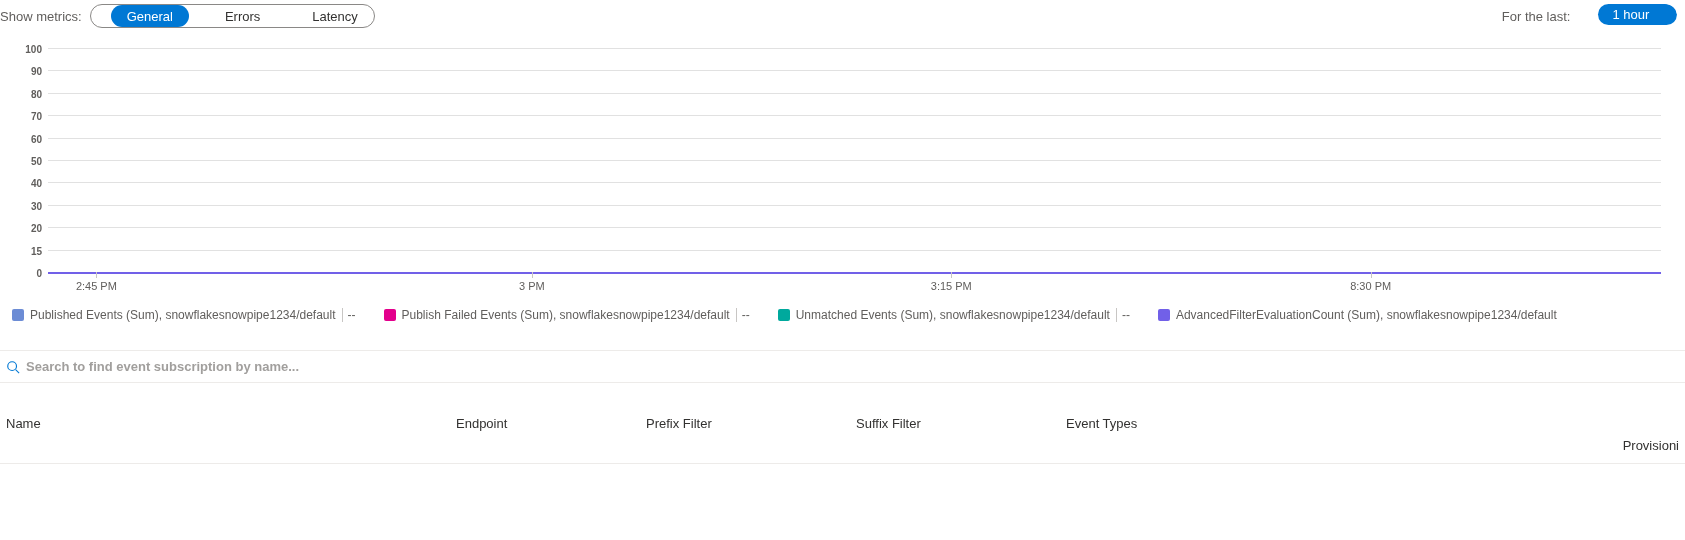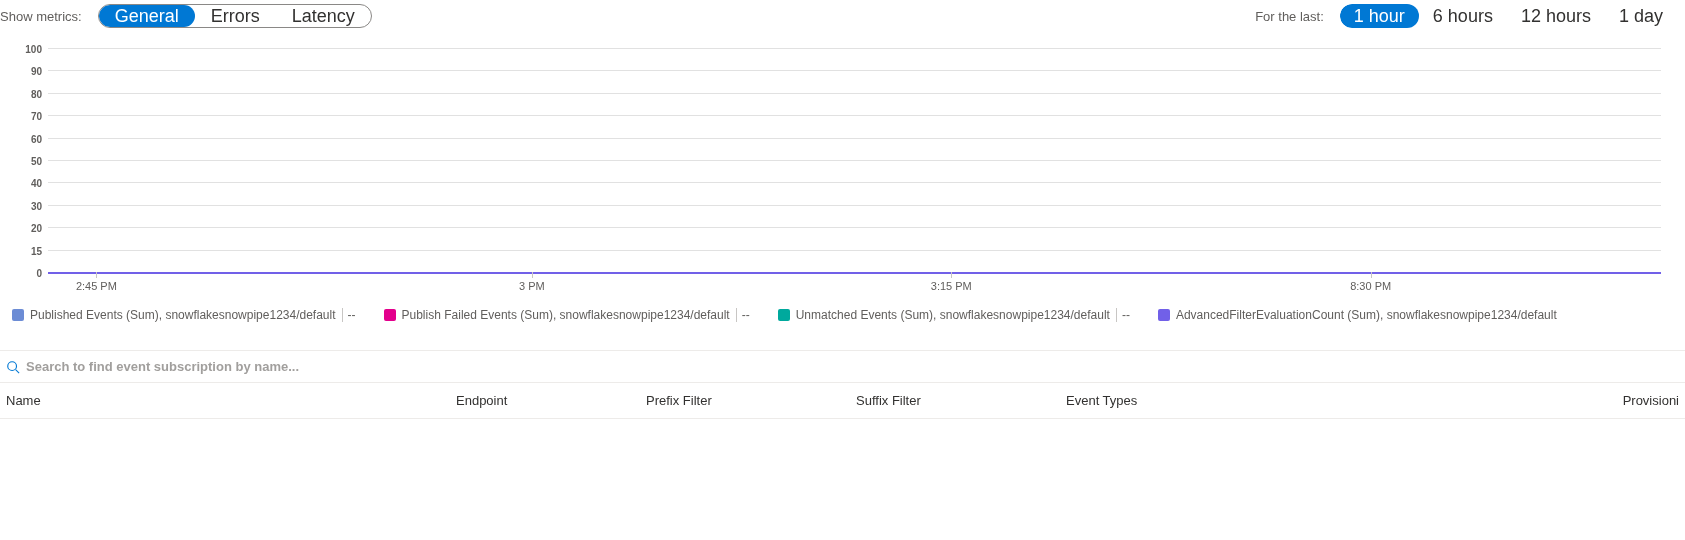--- a/index.html
+++ b/index.html
@@ -16,51 +16,53 @@
     }
     .top-bar {
       display: flex;
       justify-content: space-between;
       align-items: center;
       padding: 4px 8px 4px 0;
     }
     .metrics-group, .time-group {
       display: flex;
       align-items: center;
-      gap: 8px;
+      gap: 0;
     }
     .group-label {
       color: #605e5c;
       margin-right: 8px;
       font-size: 13px;
     }
     .pill-group {
       display: inline-flex;
       border: 1px solid #8a8886;
       border-radius: 14px;
       overflow: hidden;
       height: 24px;
     }
     .pill-group .pill {
       padding: 3px 16px;
-      font-size: 18px;
+      font-size: 13px;
       color: #323130;
       cursor: pointer;
       border: none;
       background: transparent;
       display: flex;
       align-items: center;
+      margin-left: 20px;
     }
     .pill-group .pill.active {
       background: #0078d4;
       color: #fff;
       border-radius: 12px;
     }
     .time-group .pill-group {
       border: none;
+      flex-direction: column;
     }
     .time-group .pill {
       padding: 3px 14px;
     }
     .time-group .pill.active {
       border-radius: 12px;
     }
     .chart-area {
       position: relative;
       padding: 16px 12px 0 12px;
@@ -197,20 +199,21 @@
       text-decoration: none;
     }
     .row-icon svg {
       width: 16px;
       height: 16px;
       display: block;
     }
     .th-right {
       text-align: right;
       padding-right: 0;
+      margin-top: 45px;
     }
     .td-right {
       text-align: right;
     }
   </style>
 </head>
 <body>
 
 <div class="top-bar">
   <div class="metrics-group">

